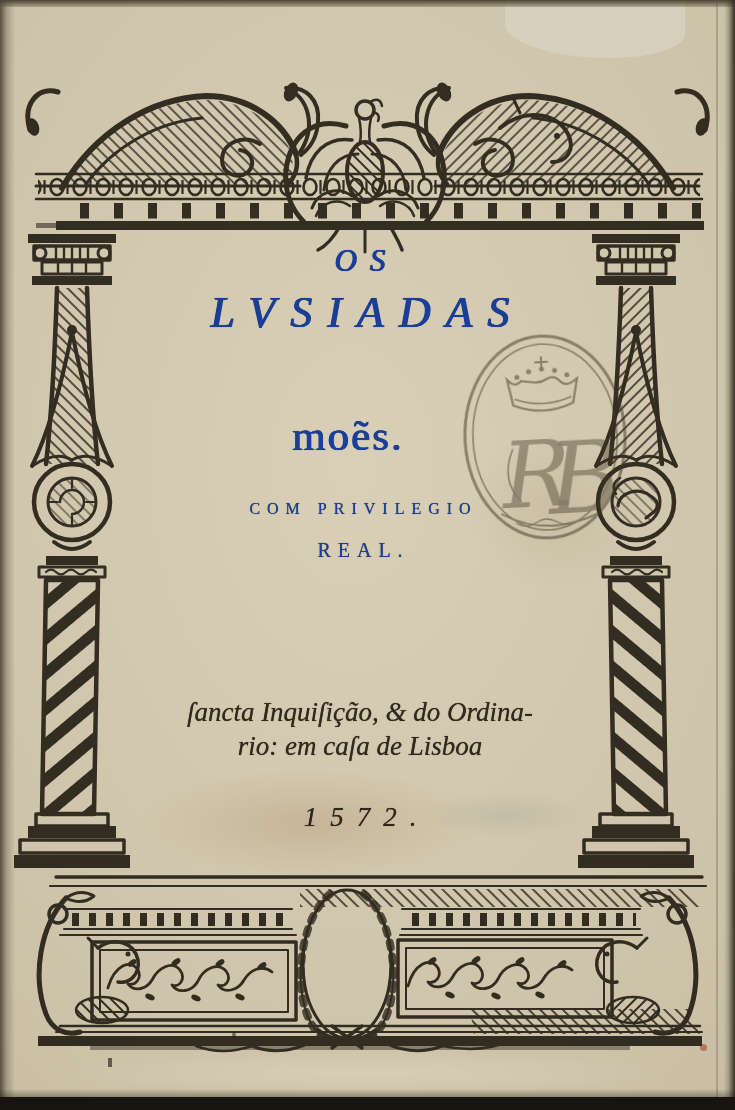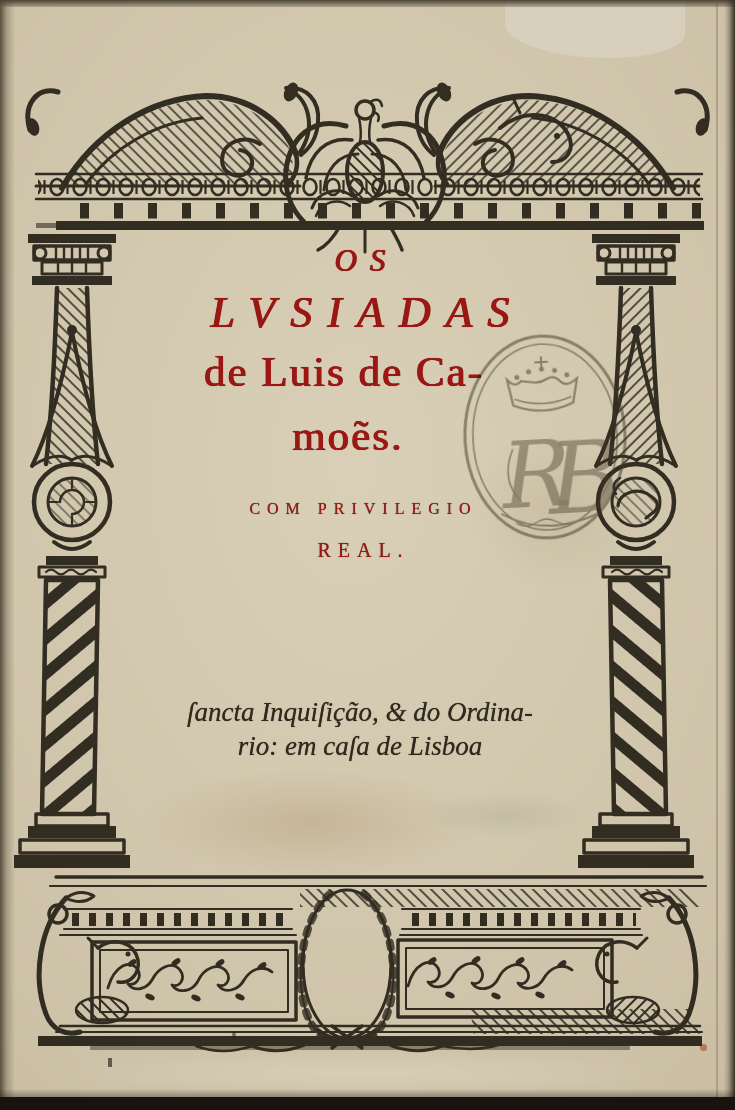--- a/index.html
+++ b/index.html
@@ -37,21 +37,21 @@
   .edge-right{position:absolute;right:0;top:0;width:11px;height:1110px;
     background:linear-gradient(270deg,#393126,rgba(57,49,38,.25) 60%,rgba(57,49,38,0));}
   .crease-right{position:absolute;left:716px;top:0;width:2px;height:1110px;
     background:rgba(96,85,62,.30);}
   .edge-bottom{position:absolute;left:0;bottom:0;width:735px;height:13px;
     background:#17130e;}
   .edge-bottom-shadow{position:absolute;left:0;bottom:13px;width:735px;height:8px;
     background:linear-gradient(rgba(23,19,14,0),rgba(23,19,14,.35));}
   svg.art{position:absolute;inset:0;mix-blend-mode:multiply;}
   .text-layer{position:absolute;inset:0;mix-blend-mode:multiply;}
-  .t{position:absolute;left:110px;width:500px;text-align:center;color:#b91c1c;
+  .t{position:absolute;left:110px;width:500px;text-align:center;color:#1d4ed8;
      text-shadow:0 0 .8px rgba(54,47,38,.85);white-space:nowrap;}
   .thick{text-shadow:.6px 0 0 currentColor,-.6px 0 0 currentColor,0 0 .8px rgba(54,47,38,.8);}
   .t-os{top:243px;font-size:31px;font-style:italic;letter-spacing:13px;text-indent:13px;}
   .t-title{top:287px;font-size:44px;letter-spacing:15px;text-indent:15px;font-style:italic;}
   .t-author1{top:347px;font-size:43px;margin-left:-16px;letter-spacing:2px;}
   .t-author2{top:411px;font-size:43px;margin-left:-12px;letter-spacing:2px;}
   .t-priv1{top:500px;font-size:16px;letter-spacing:7px;text-indent:7px;}
   .t-priv2{top:539px;font-size:20px;letter-spacing:7px;text-indent:7px;}
   .t-imp{font-style:italic;font-size:27px;color:#3a332a;}
   .t-imp1{top:663px;}
@@ -288,26 +288,26 @@
         <path d="M498 512 q44 26 96 4" stroke-width="2"></path>
         <path d="M512 448 q-14 30 6 52" stroke-width="1.6"></path>
       </g>
       <path d="M512 522 q10 6 20 0 q10 -6 20 0 q10 6 22 0" stroke-width="1.4"></path>
     </g>
   </svg>
 
   <div class="text-layer">
     <div class="t thick t-os">OS</div>
     <div class="t thick t-title">LVSIADAS</div>
-    <div class="t thick t-author1">de Luis de Ca-</div>
     <div class="t thick t-author2">moẽs.</div>
     <div class="t t-priv1">COM PRIVILEGIO</div>
     <div class="t t-priv2">REAL.</div>
     <div class="t t-imp t-imp2">ſancta Inquiſição, &amp; do Ordina-</div>
     <div class="t t-imp t-imp3">rio: em caſa de Lisboa</div>
+    <div class="t t-imp t-year">1572.</div>
   </div>
 
   <div class="edge-left"></div>
   <div class="edge-top"></div>
   <div class="edge-right"></div>
   <div class="crease-right"></div>
   <div class="edge-bottom-shadow"></div>
   <div class="edge-bottom"></div>
 </div>
 

